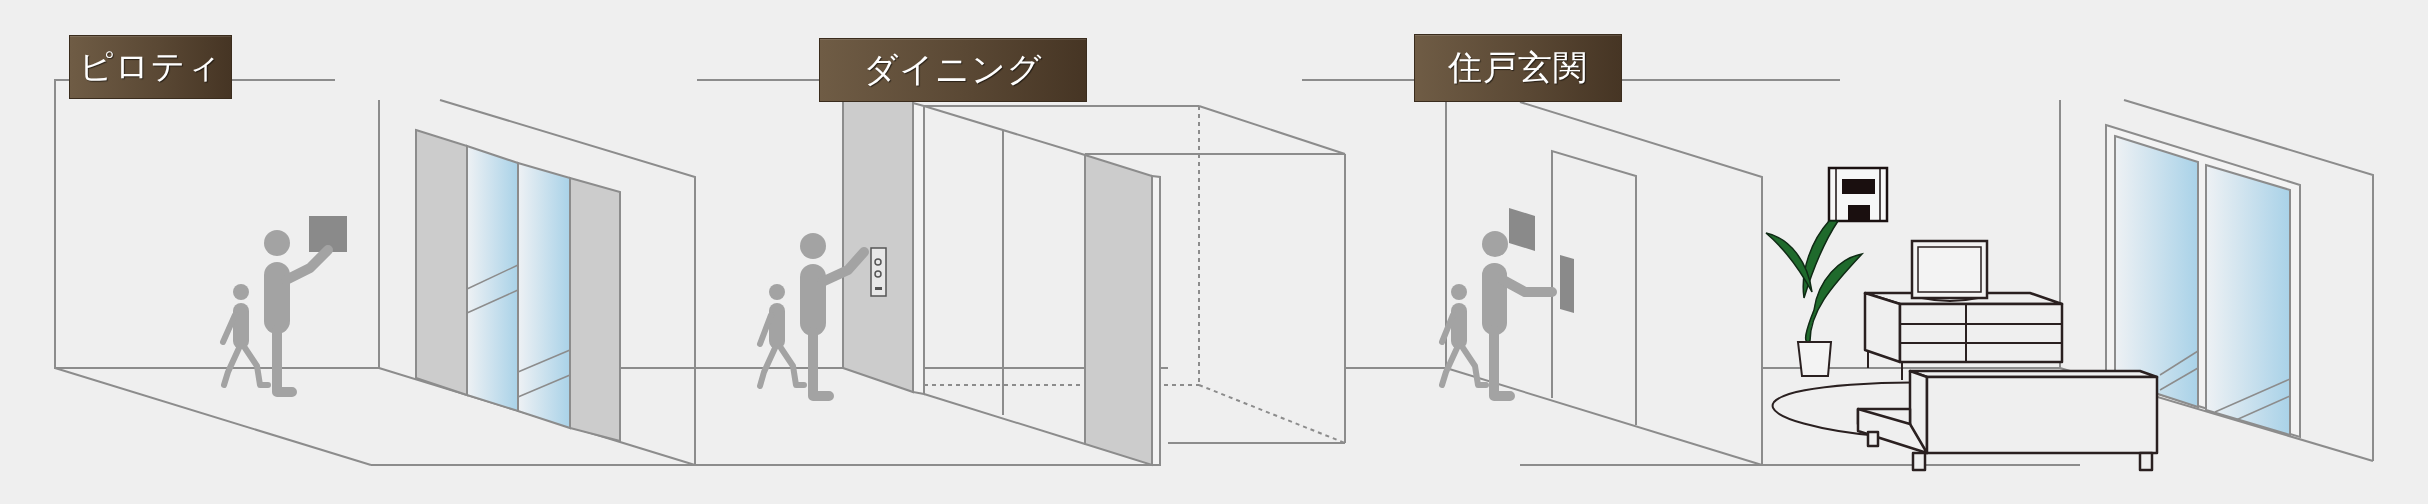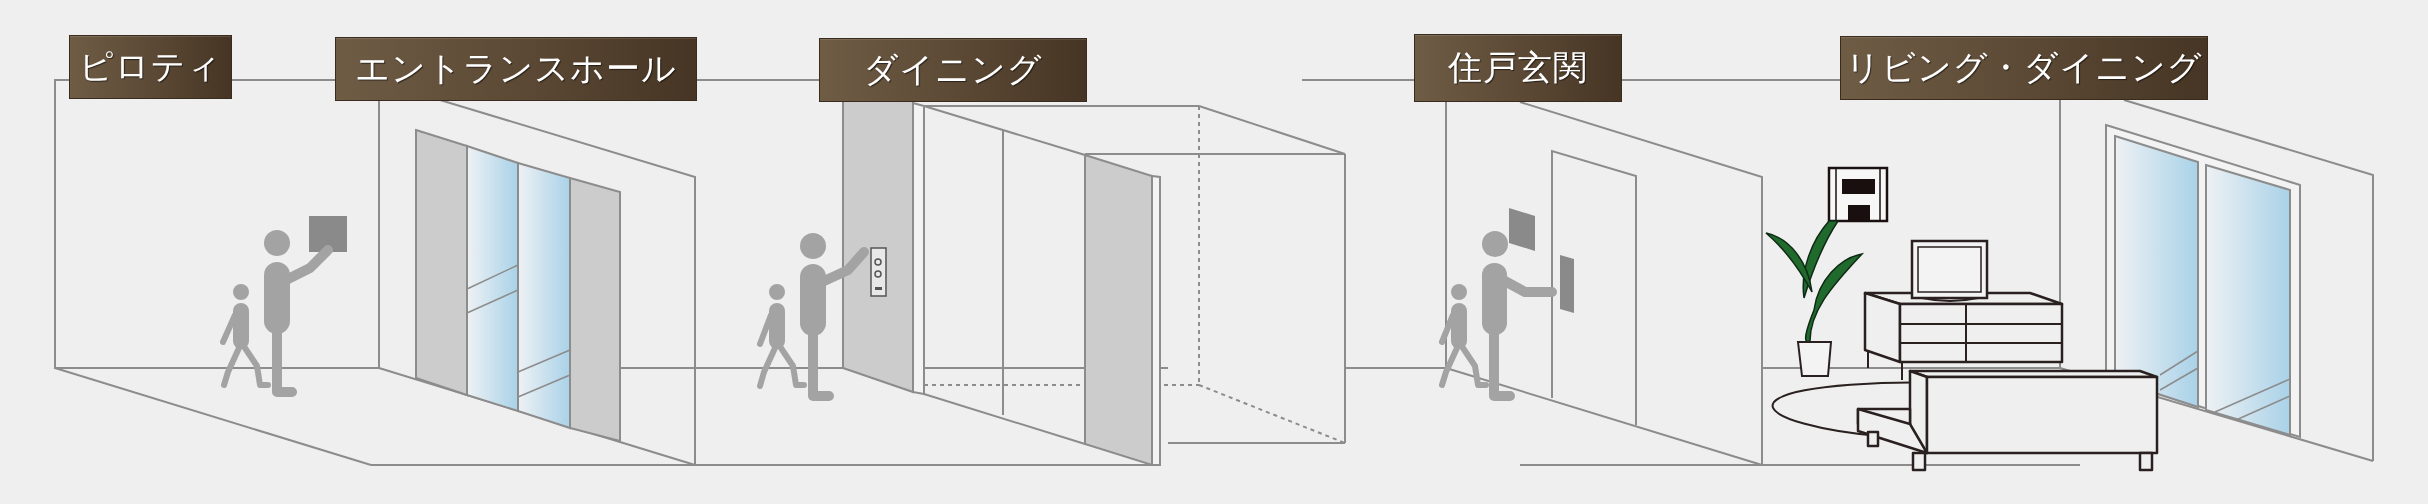--- a/index.html
+++ b/index.html
@@ -199,18 +199,16 @@
       <polygon class="furn" points="1858,409 1910,409 1910,424 1858,424"></polygon>
       <polygon class="furn" points="1858,409 1910,424 1927,453 1858,431"></polygon>
       <rect class="furn" x="1868" y="432" width="10" height="14"></rect>
       <rect class="furn" x="1913" y="453" width="12" height="17"></rect>
       <rect class="furn" x="2140" y="453" width="12" height="17"></rect>
     </g>
   </g>
 </svg>
 
 <div class="label" style="left:69px; top:35px; width:163px;">ピロティ</div>
-<div class="label" style="left:335px; top:37px; width:362px;">エントランスホール</div>
 <div class="label" style="left:819px; top:38px; width:268px;">ダイニング</div>
 <div class="label" style="left:1414px; top:34px; width:208px; height:68px;">住戸玄関</div>
-<div class="label" style="left:1840px; top:36px; width:368px;">リビング・ダイニング</div>
 
 </div>
 
 </body></html>

